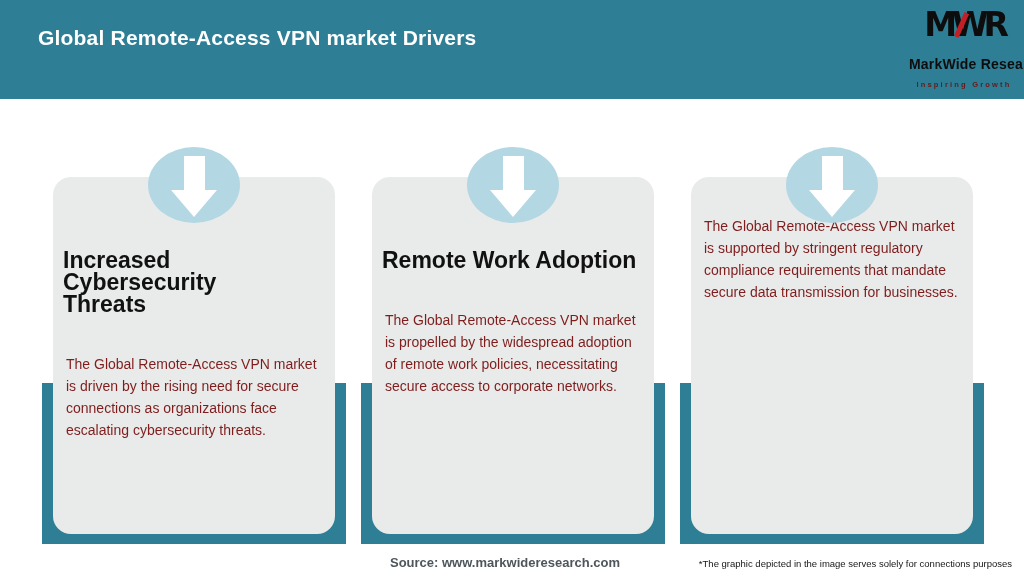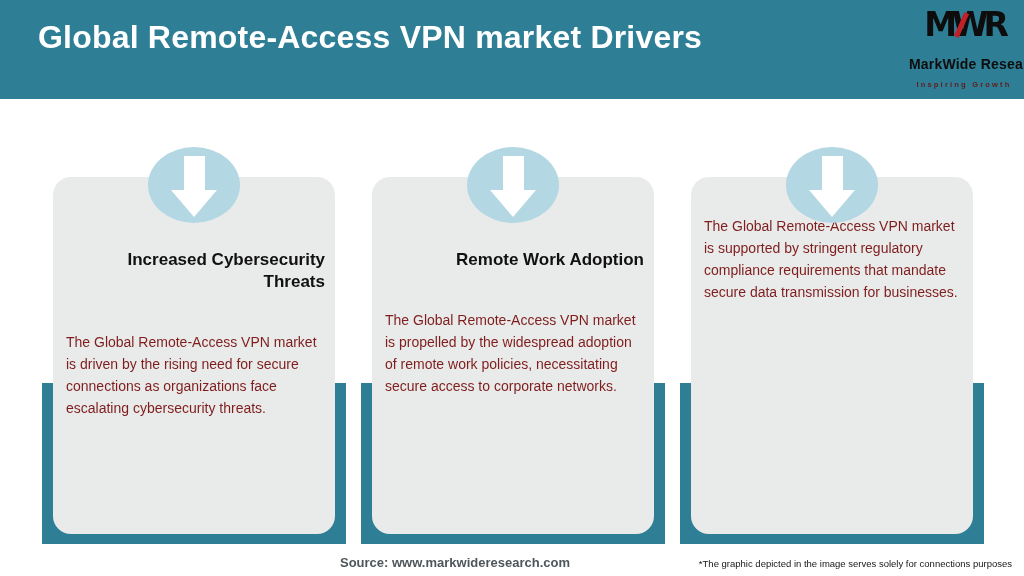--- a/index.html
+++ b/index.html
@@ -12,21 +12,21 @@
   }
 
   
   .topbar {
     position: absolute; left: 0; top: 0;
     width: 1024px; height: 99px;
     background: var(--teal, #2E7F96);
   }
   .page-title {
     position: absolute; left: 38px; top: 21px;
-    font-size: 32px; line-height: 33px;
+    font-size: 21px; line-height: 33px;
     font-weight: bold; color: #ffffff;
     letter-spacing: 0.2px;
     white-space: nowrap;
   }
 
   
   .logo {
     position: absolute; right: 5px; top: 7px;
     width: 110px; text-align: center;
   }
@@ -67,22 +67,22 @@
     background: var(--teal, #2E7F96);
   }
   .card {
     position: absolute; left: 11px; top: 32px;
     width: 282px; height: 357px;
     background: var(--card-gray, #E9EBEA);
     border-radius: 18px;
   }
   .card-title {
     margin: 72px 10px 0 10px;
-    text-align: right;
-    font-size: 17px; line-height: 22px;
+    text-align: left;
+    font-size: 23px; line-height: 22px;
     font-weight: bold; color: #111111;
     white-space: pre-line;
   }
   .card-text {
     margin: 38px 9px 0 13px;
     font-size: 14px; line-height: 22px;
     color: #7f1d1d;
     white-space: pre-line;
   }
 
@@ -103,21 +103,21 @@
     position: absolute; left: 23px; top: 43px;
     width: 0; height: 0;
     border-left: 23px solid transparent;
     border-right: 23px solid transparent;
     border-top: 27px solid #ffffff;
   }
 
   
   .source {
     position: absolute; left: 340px; top: 555px;
-    width: 330px; text-align: left;
+    width: 330px; text-align: center;
     font-size: 13px; font-weight: bold;
     color: var(--source-text, #4E565C);
   }
   .disclaimer {
     position: absolute; right: 12px; top: 558px;
     font-size: 9.5px; color: #161616;
   }
 </style>
 </head>
 <body>

